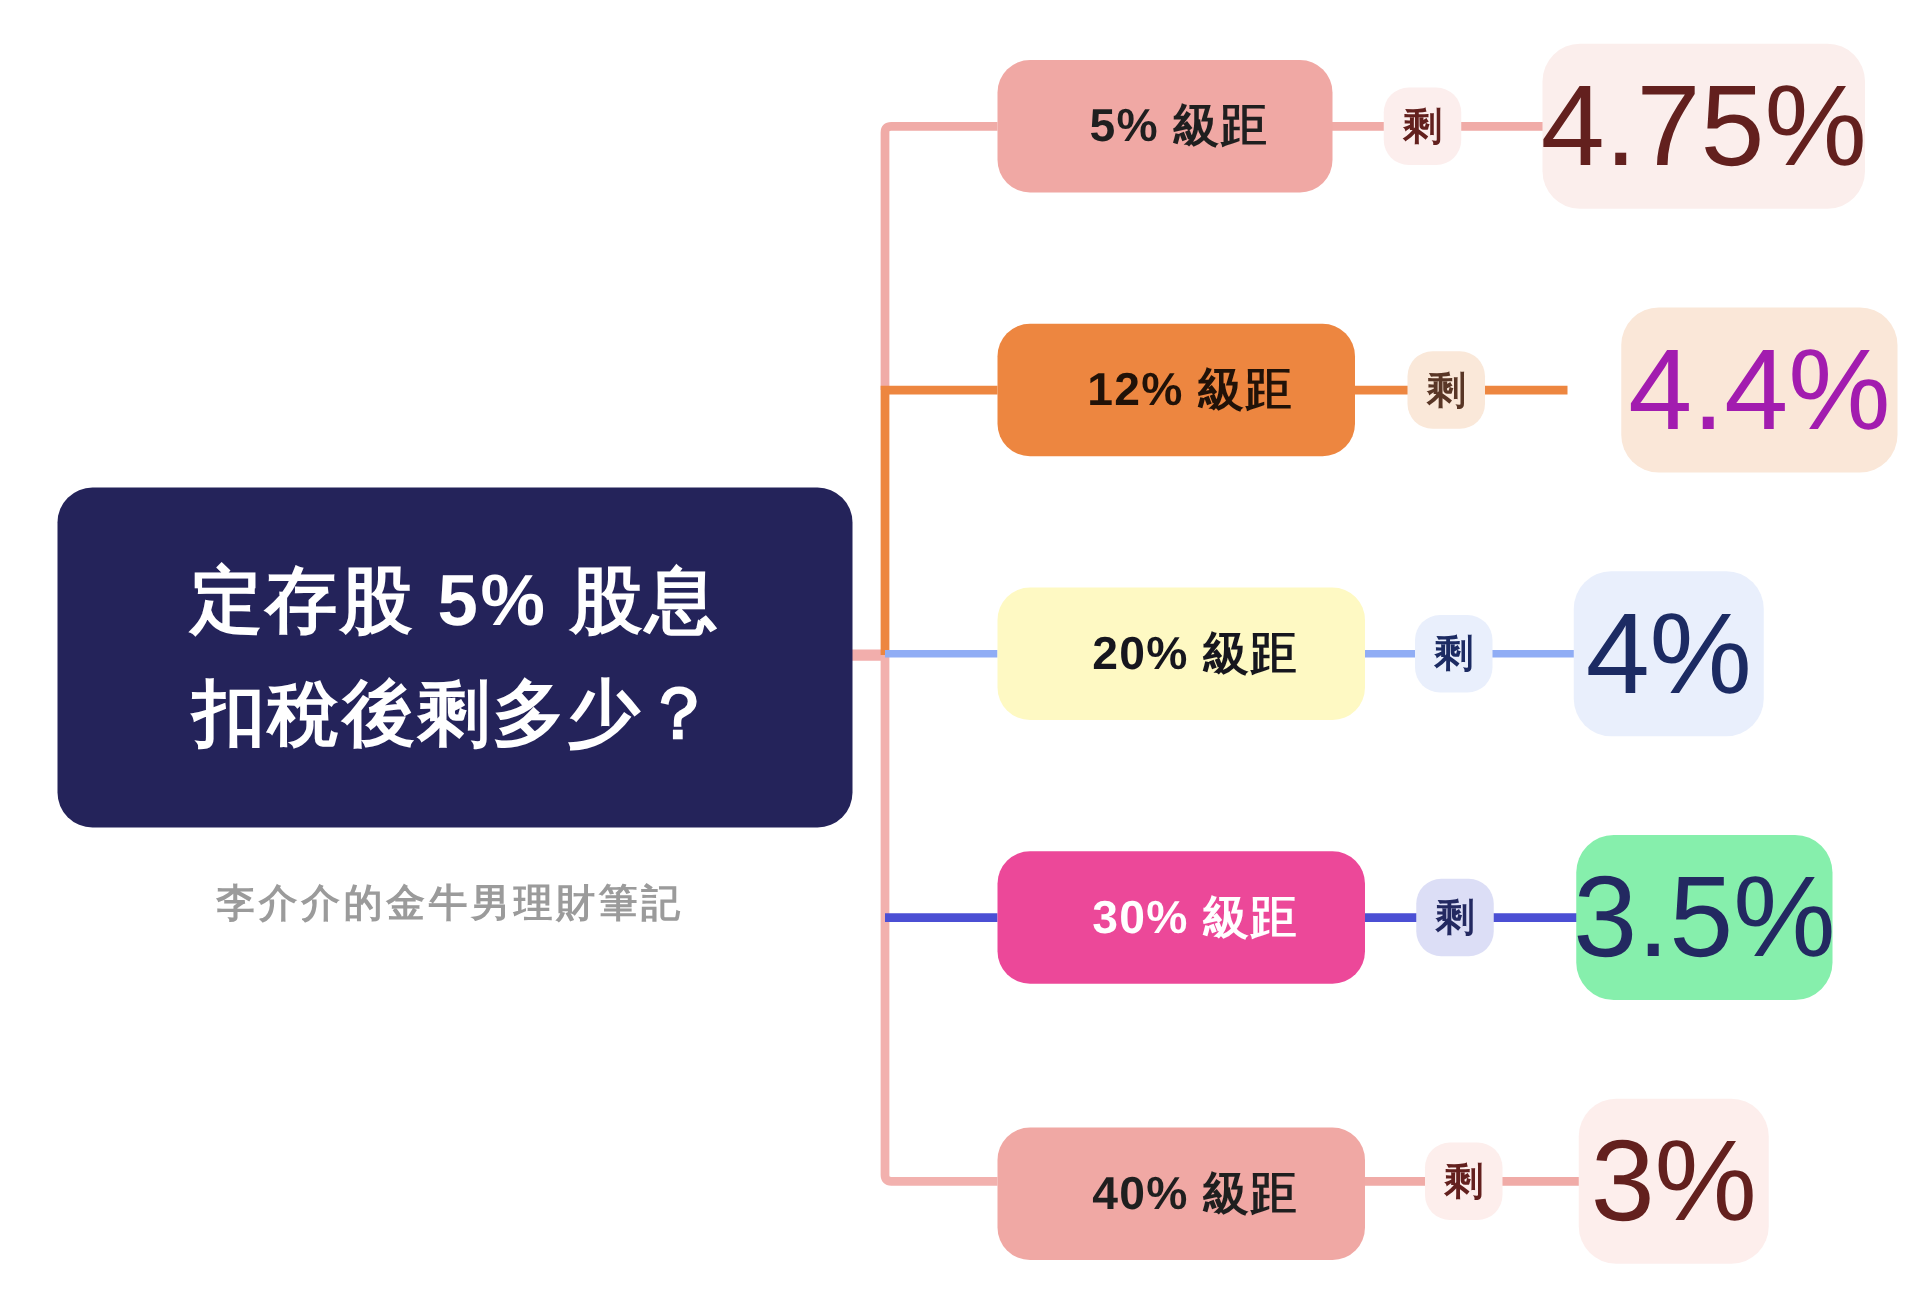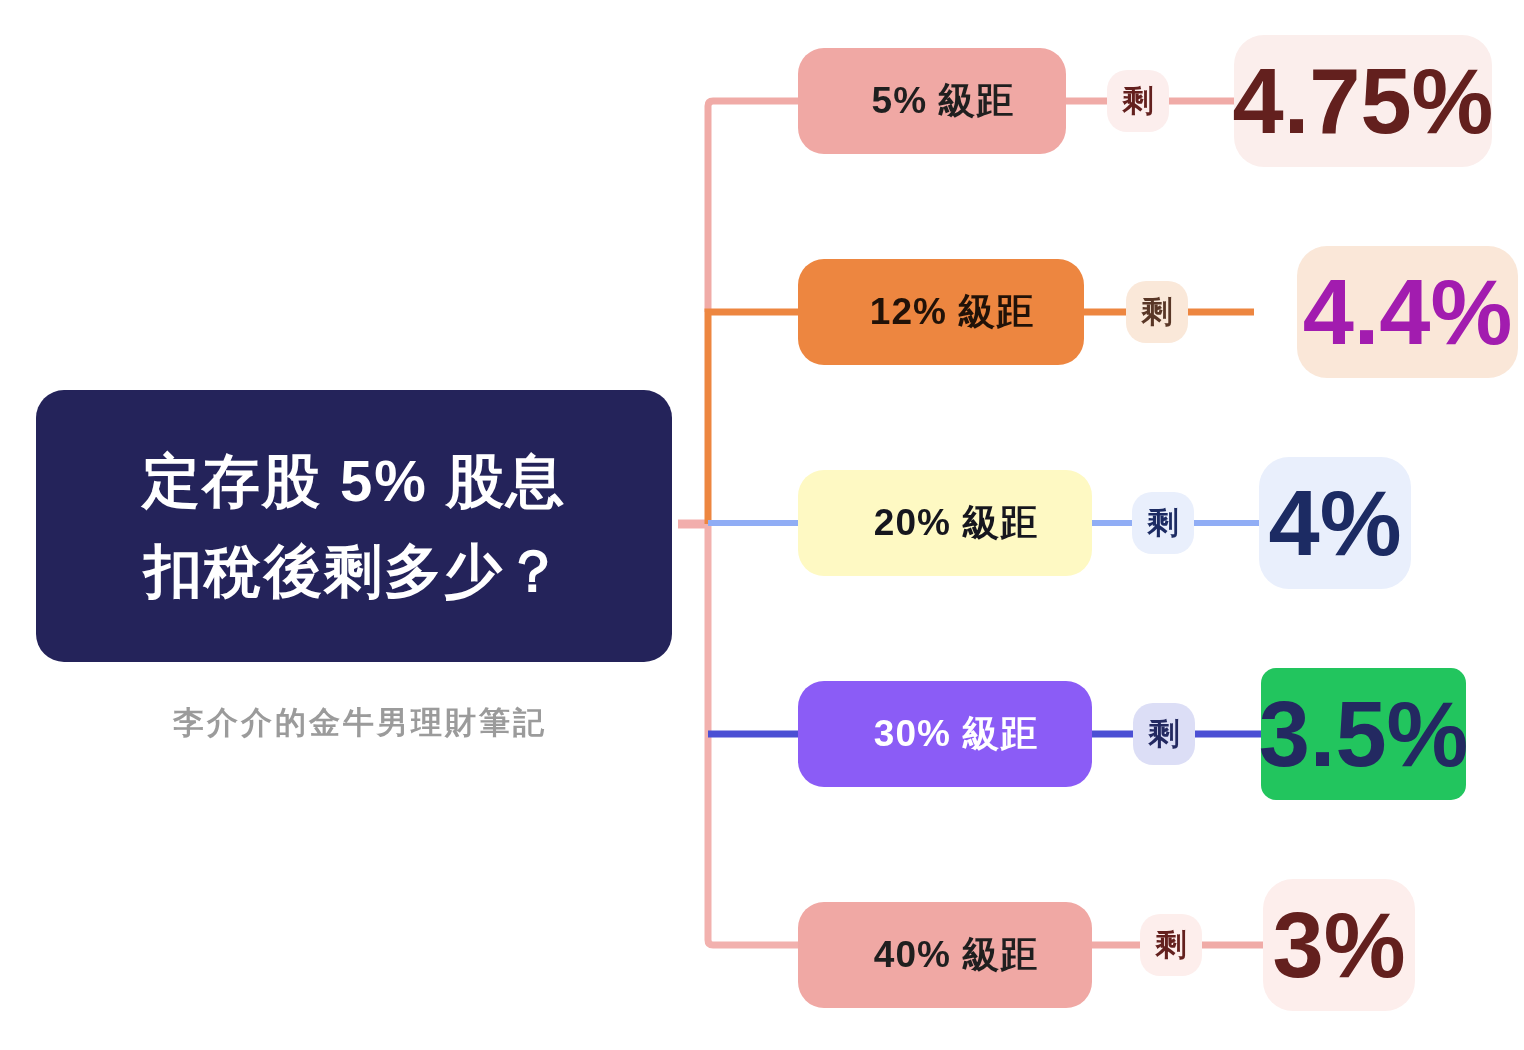--- a/index.html
+++ b/index.html
@@ -5,21 +5,21 @@
   html,body{margin:0;padding:0;}
   body{
     width:1524px;height:1050px;position:relative;overflow:hidden;
     background:#ffffff;
     font-family:"Liberation Sans","DejaVu Sans",sans-serif;
   }
   #connectors{position:absolute;left:0;top:0;width:1524px;height:1050px;pointer-events:none;}
 
   
   .root{
-    position:absolute;left:36px;top:390px;width:636px;height:272px;
+    position:absolute;left:46px;top:390px;width:636px;height:272px;
     border-radius:28px;display:flex;align-items:center;justify-content:center;
   }
   .root-title{
     text-align:center;font-size:58px;font-weight:700;line-height:90px;letter-spacing:2px;
   }
   .subtitle{
     position:absolute;left:42px;top:702px;width:636px;text-align:center;
     font-size:31px;font-weight:600;letter-spacing:3px;color:#9B9B9B;
   }
 
@@ -44,21 +44,21 @@
   #b0 .pill{left:1107px;top:70px;}
   #b1 .pill{left:1126px;top:281px;}
   #b2 .pill{left:1132px;top:492px;}
   #b3 .pill{left:1133px;top:703px;}
   #b4 .pill{left:1140px;top:914px;}
 
   
   .value{
     position:absolute;height:132px;border-radius:30px;
     display:flex;align-items:center;justify-content:center;
-    font-size:92px;font-weight:700;
+    font-size:92px;font-weight:400;
   }
   #b0 .value{left:1234px;top:35px;width:258px;}
   #b1 .value{left:1252px;top:246px;width:221px;}
   #b2 .value{left:1259px;top:457px;width:152px;}
   #b3 .value{left:1261px;top:668px;width:205px;}
   #b4 .value{left:1263px;top:879px;width:152px;}
 </style>
 </head>
 <body>
 
@@ -103,22 +103,22 @@
   <div class="value" style="background: rgb(250, 231, 216); color: #a21caf; margin-left: 45px;">4.4%</div>
 </div>
 
 <div class="branch" id="b2">
   <div class="row-box" style="background: #fef9c3; color: rgb(22, 22, 30);">20% 級距</div>
   <div class="pill" style="background: rgb(233, 239, 252); color: rgb(28, 43, 99);">剩</div>
   <div class="value" style="background: rgb(233, 239, 252); color: rgb(28, 43, 99);">4%</div>
 </div>
 
 <div class="branch" id="b3">
-  <div class="row-box" style="background: #8b5cf6; color: rgb(255, 255, 255);">30% 級距</div>
+  <div class="row-box" style="background: #ec4899; color: rgb(255, 255, 255);">30% 級距</div>
   <div class="pill" style="background: rgb(220, 222, 246); color: rgb(35, 41, 97);">剩</div>
-  <div class="value" style="background: #22c55e; color: rgb(35, 41, 97); border-radius: 15px;">3.5%</div>
+  <div class="value" style="background: #86efac; color: rgb(35, 41, 97);">3.5%</div>
 </div>
 
 <div class="branch" id="b4">
   <div class="row-box" style="background: rgb(240, 168, 164); color: rgb(31, 31, 31);">40% 級距</div>
   <div class="pill" style="background: rgb(253, 238, 236); color: rgb(99, 32, 30);">剩</div>
   <div class="value" style="background: rgb(253, 238, 236); color: rgb(99, 32, 30);">3%</div>
 </div>
 
 </body></html>

